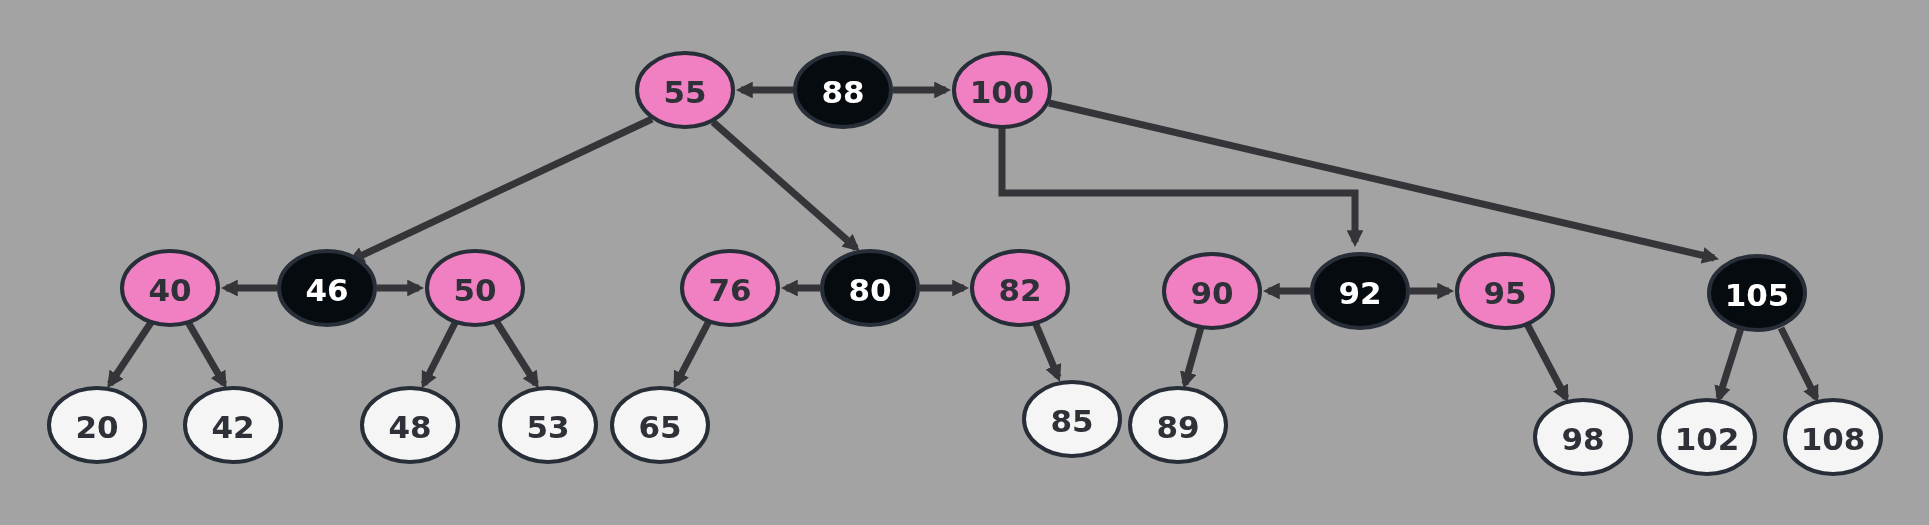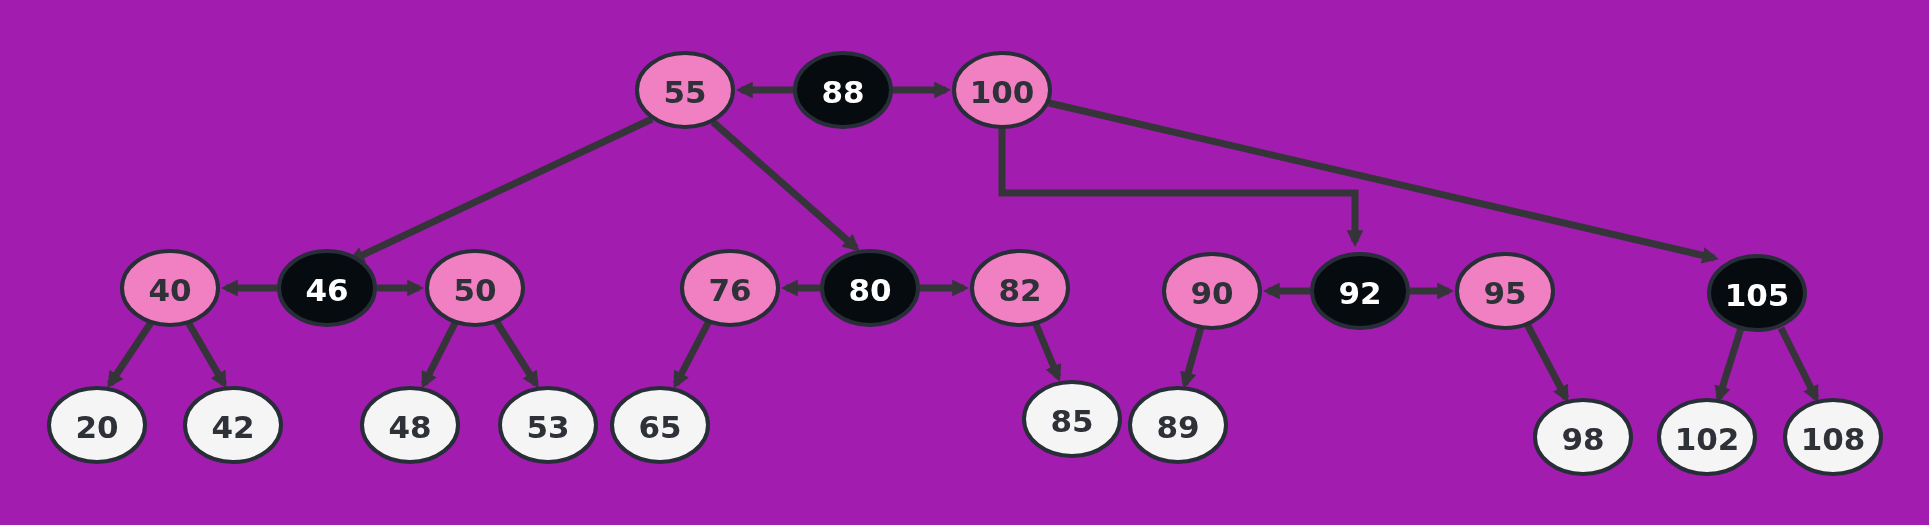--- a/index.html
+++ b/index.html
@@ -8,21 +8,21 @@
     background: #000000;
     width: 1929px;
     height: 525px;
     overflow: hidden;
     font-family: "DejaVu Sans", "Liberation Sans", sans-serif;
   }
   .stage {
     position: relative;
     width: 1929px;
     height: 525px;
-    background: #a21caf;
+    background: #a3a3a3;
   }
   svg { display: block; }
   .node-label {
     font-family: "DejaVu Sans", "Liberation Sans", sans-serif;
     font-weight: 700;
     font-size: 31px;
   }
 </style>
 </head>
 <body>

